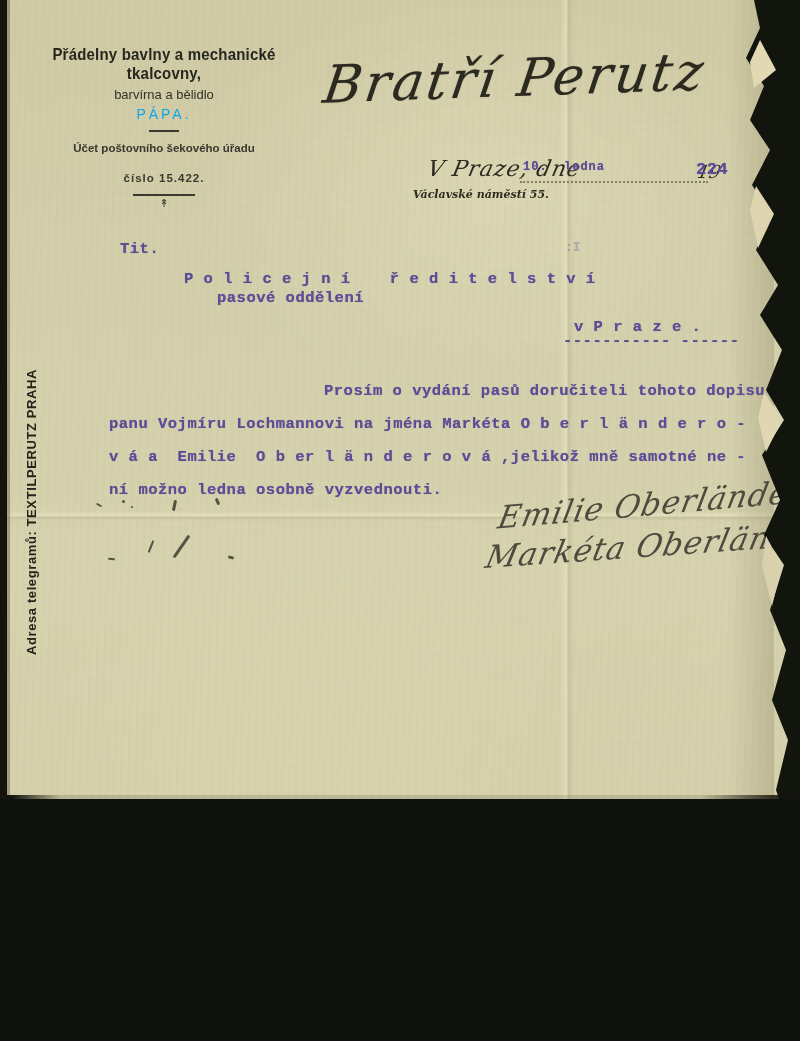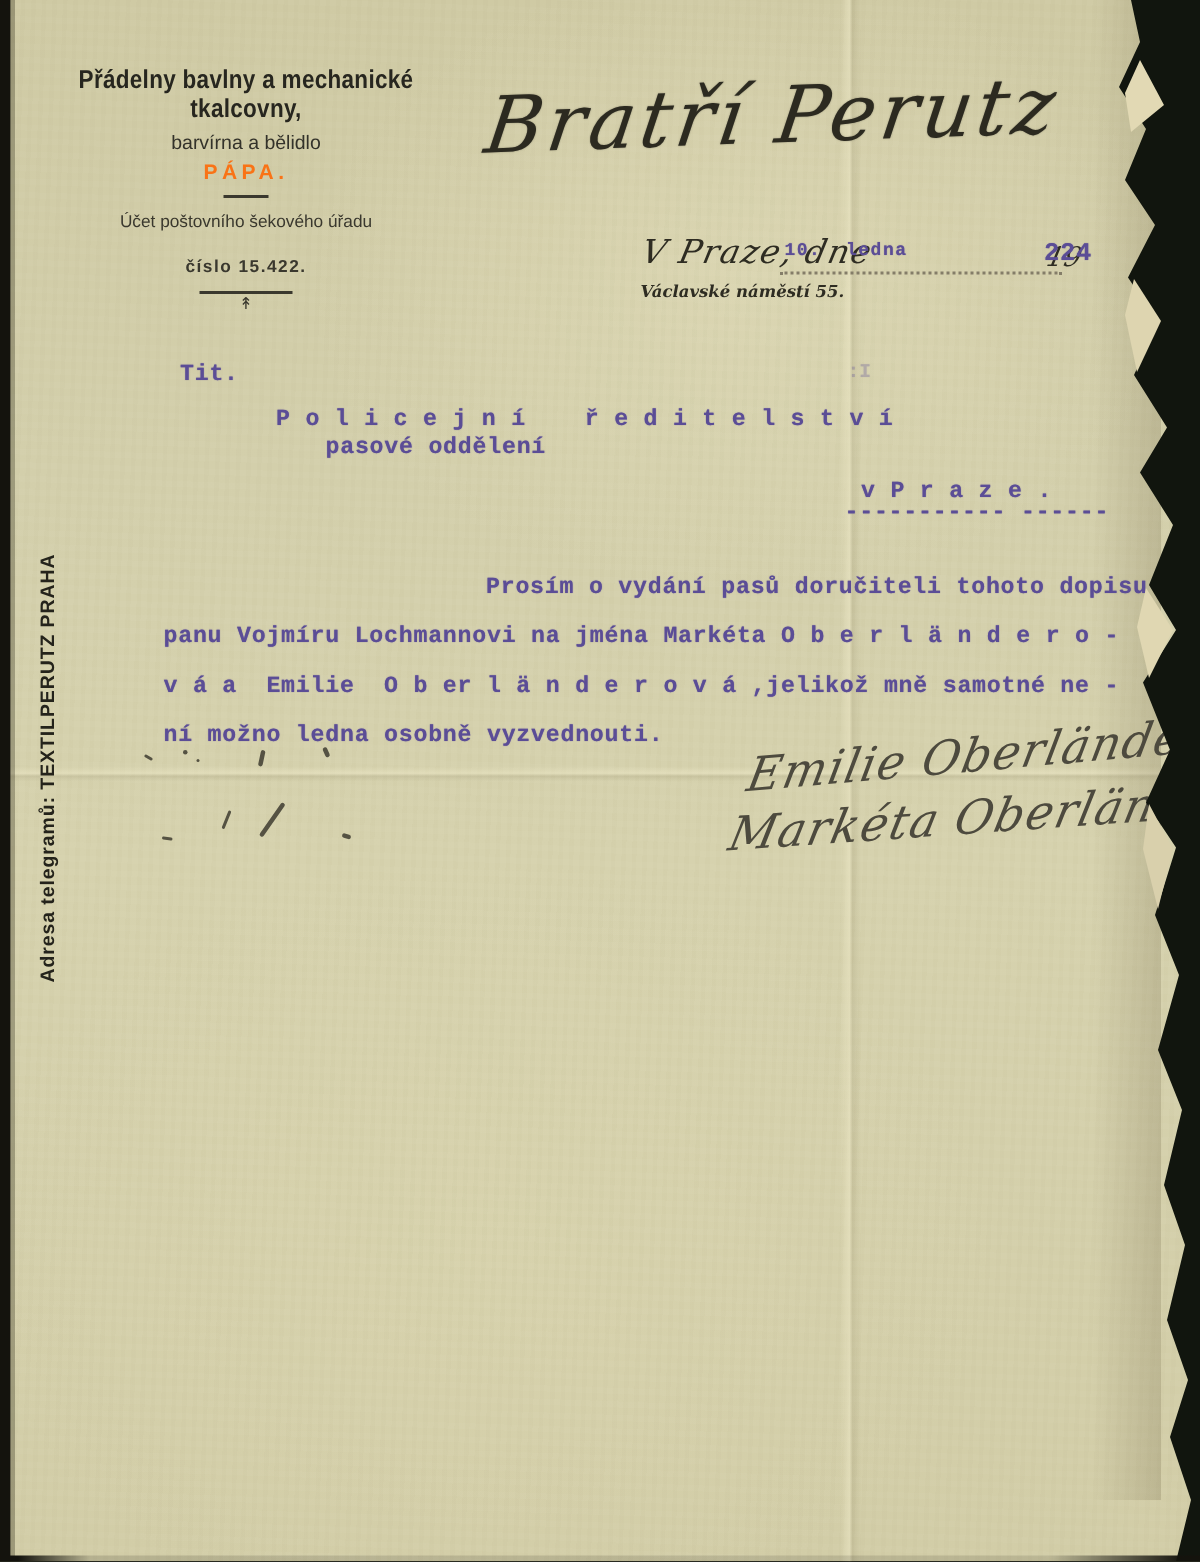--- a/index.html
+++ b/index.html
@@ -1,16 +1,16 @@
 <!DOCTYPE html>
 <html><head>
 <meta charset="utf-8">
 <style>
   html,body{margin:0;padding:0;background:#0e120c;}
-  .stage{position:relative;width:800px;height:1041px;overflow:hidden;
+  .stage{position:relative;width:800px;height:799px;overflow:hidden;
          font-family:"Liberation Sans",sans-serif;background:#11150e;}
   .paper{position:absolute;left:0;top:0;width:800px;height:1041px;
          background:
            radial-gradient(ellipse 420px 300px at 62% 18%, rgba(230,224,190,.45), rgba(0,0,0,0) 70%),
            radial-gradient(ellipse 500px 380px at 40% 80%, rgba(222,216,178,.35), rgba(0,0,0,0) 70%),
            linear-gradient(180deg,#cfcaa4 0%,#d3cfab 30%,#d6d2ae 55%,#d2cda7 100%);}
   .texture{position:absolute;inset:0;opacity:.5;pointer-events:none;
            background:repeating-linear-gradient(92deg, rgba(120,112,80,.05) 0 3px, rgba(0,0,0,0) 3px 7px),
                       repeating-linear-gradient(2deg, rgba(255,255,240,.05) 0 4px, rgba(0,0,0,0) 4px 9px);}
   .crease-v{position:absolute;top:0;left:560px;width:14px;height:1041px;
@@ -20,41 +20,41 @@
   .edge-left{position:absolute;left:0;top:0;width:7px;height:1041px;background:#14130d;}
   .edge-left2{position:absolute;left:7px;top:0;width:3px;height:1041px;background:rgba(60,56,38,.35);}
   .edge-bottom{position:absolute;left:0;bottom:0;width:800px;height:4px;
                background:linear-gradient(90deg,#14130d 0 12px,rgba(20,19,13,.15) 60px,rgba(20,19,13,.12) 700px,#14130d 790px);}
   .abs{position:absolute;}
   
   .lh{left:26px;top:46px;width:276px;text-align:center;color:#2f2e26;}
   .lh-title{font-size:15px;font-weight:bold;letter-spacing:.2px;transform:scaleY(1.15);color:#27261f;}
   .lh-sub{font-size:13px;margin-top:7px;color:#33322a;}
   .lh-loc{font-size:14px;font-weight:bold;letter-spacing:2.5px;margin-top:8px;color:#2b2a22;}
-  .lh-loc2{font-size:14px;font-weight:bold;letter-spacing:3px;margin-top:4px;color:#f97316;}
+  .lh-loc2{font-size:14px;font-weight:normal;letter-spacing:3px;margin-top:4px;color:#0ea5e9;}
   .rule-s{width:30px;height:2px;background:#3a382e;margin:8px auto 0;}
-  .lh-acct{font-size:11.5px;font-weight:400;margin-top:10px;color:#3a382e;text-align:center;}
+  .lh-acct{font-size:11.5px;font-weight:700;margin-top:10px;color:#3a382e;text-align:center;}
   .lh-acct2{font-size:11.5px;font-weight:600;margin-top:18px;letter-spacing:1px;color:#3a382e;}
   .rule-l{width:62px;height:2px;background:#3a382e;margin:10px auto 2px;}
   .ornament{font-size:11px;color:#3a382e;line-height:10px;}
   
   .logo{left:305px;top:48px;width:420px;text-align:center;
         font-family:"DejaVu Serif",serif;font-style:italic;font-size:52px;
         color:#2c2a20;transform:rotate(-2deg) skewX(-10deg);letter-spacing:3px;
         text-shadow:0 0 1px rgba(44,42,32,.5);}
   
   .script{font-family:"DejaVu Serif",serif;font-style:italic;color:#2e2c22;}
   .dl-prefix{left:428px;top:156px;font-size:22px;transform:skewX(-12deg);letter-spacing:1px;}
   .leader{left:520px;top:159px;width:188px;height:22px;border-bottom:2px dotted #847d68;}
   .typed{font-family:"Liberation Mono","DejaVu Sans Mono",monospace;font-weight:bold;
          color:#5b4d96;white-space:pre;text-shadow:0 0 .7px rgba(91,77,150,.75);}
   .dl-date{left:523px;top:160px;font-size:12px;letter-spacing:1px;}
   .dl-year-printed{left:698px;top:161px;font-size:18px;transform:skewX(-12deg);}
   .dl-year-typed{left:684px;top:160px;font-size:17px;letter-spacing:.5px;margin-left:12px;}
-  .dl-street{left:427px;top:188px;font-size:11px;font-weight:bold;font-style:italic;
+  .dl-street{left:413px;top:188px;font-size:11px;font-weight:bold;font-style:italic;
              font-family:"DejaVu Serif",serif;color:#2e2c22;}
   
   .t15{font-size:15.5px;letter-spacing:.5px;}
   .tit{left:120px;top:240px;}
   .office{left:184px;top:270px;}
   .dept{left:217px;top:289px;}
   .city{left:574px;top:318px;}
   .city-dash{left:563px;top:332px;letter-spacing:.5px;}
   .b1{left:324px;top:382px;}
   .b2{left:109px;top:415px;}

